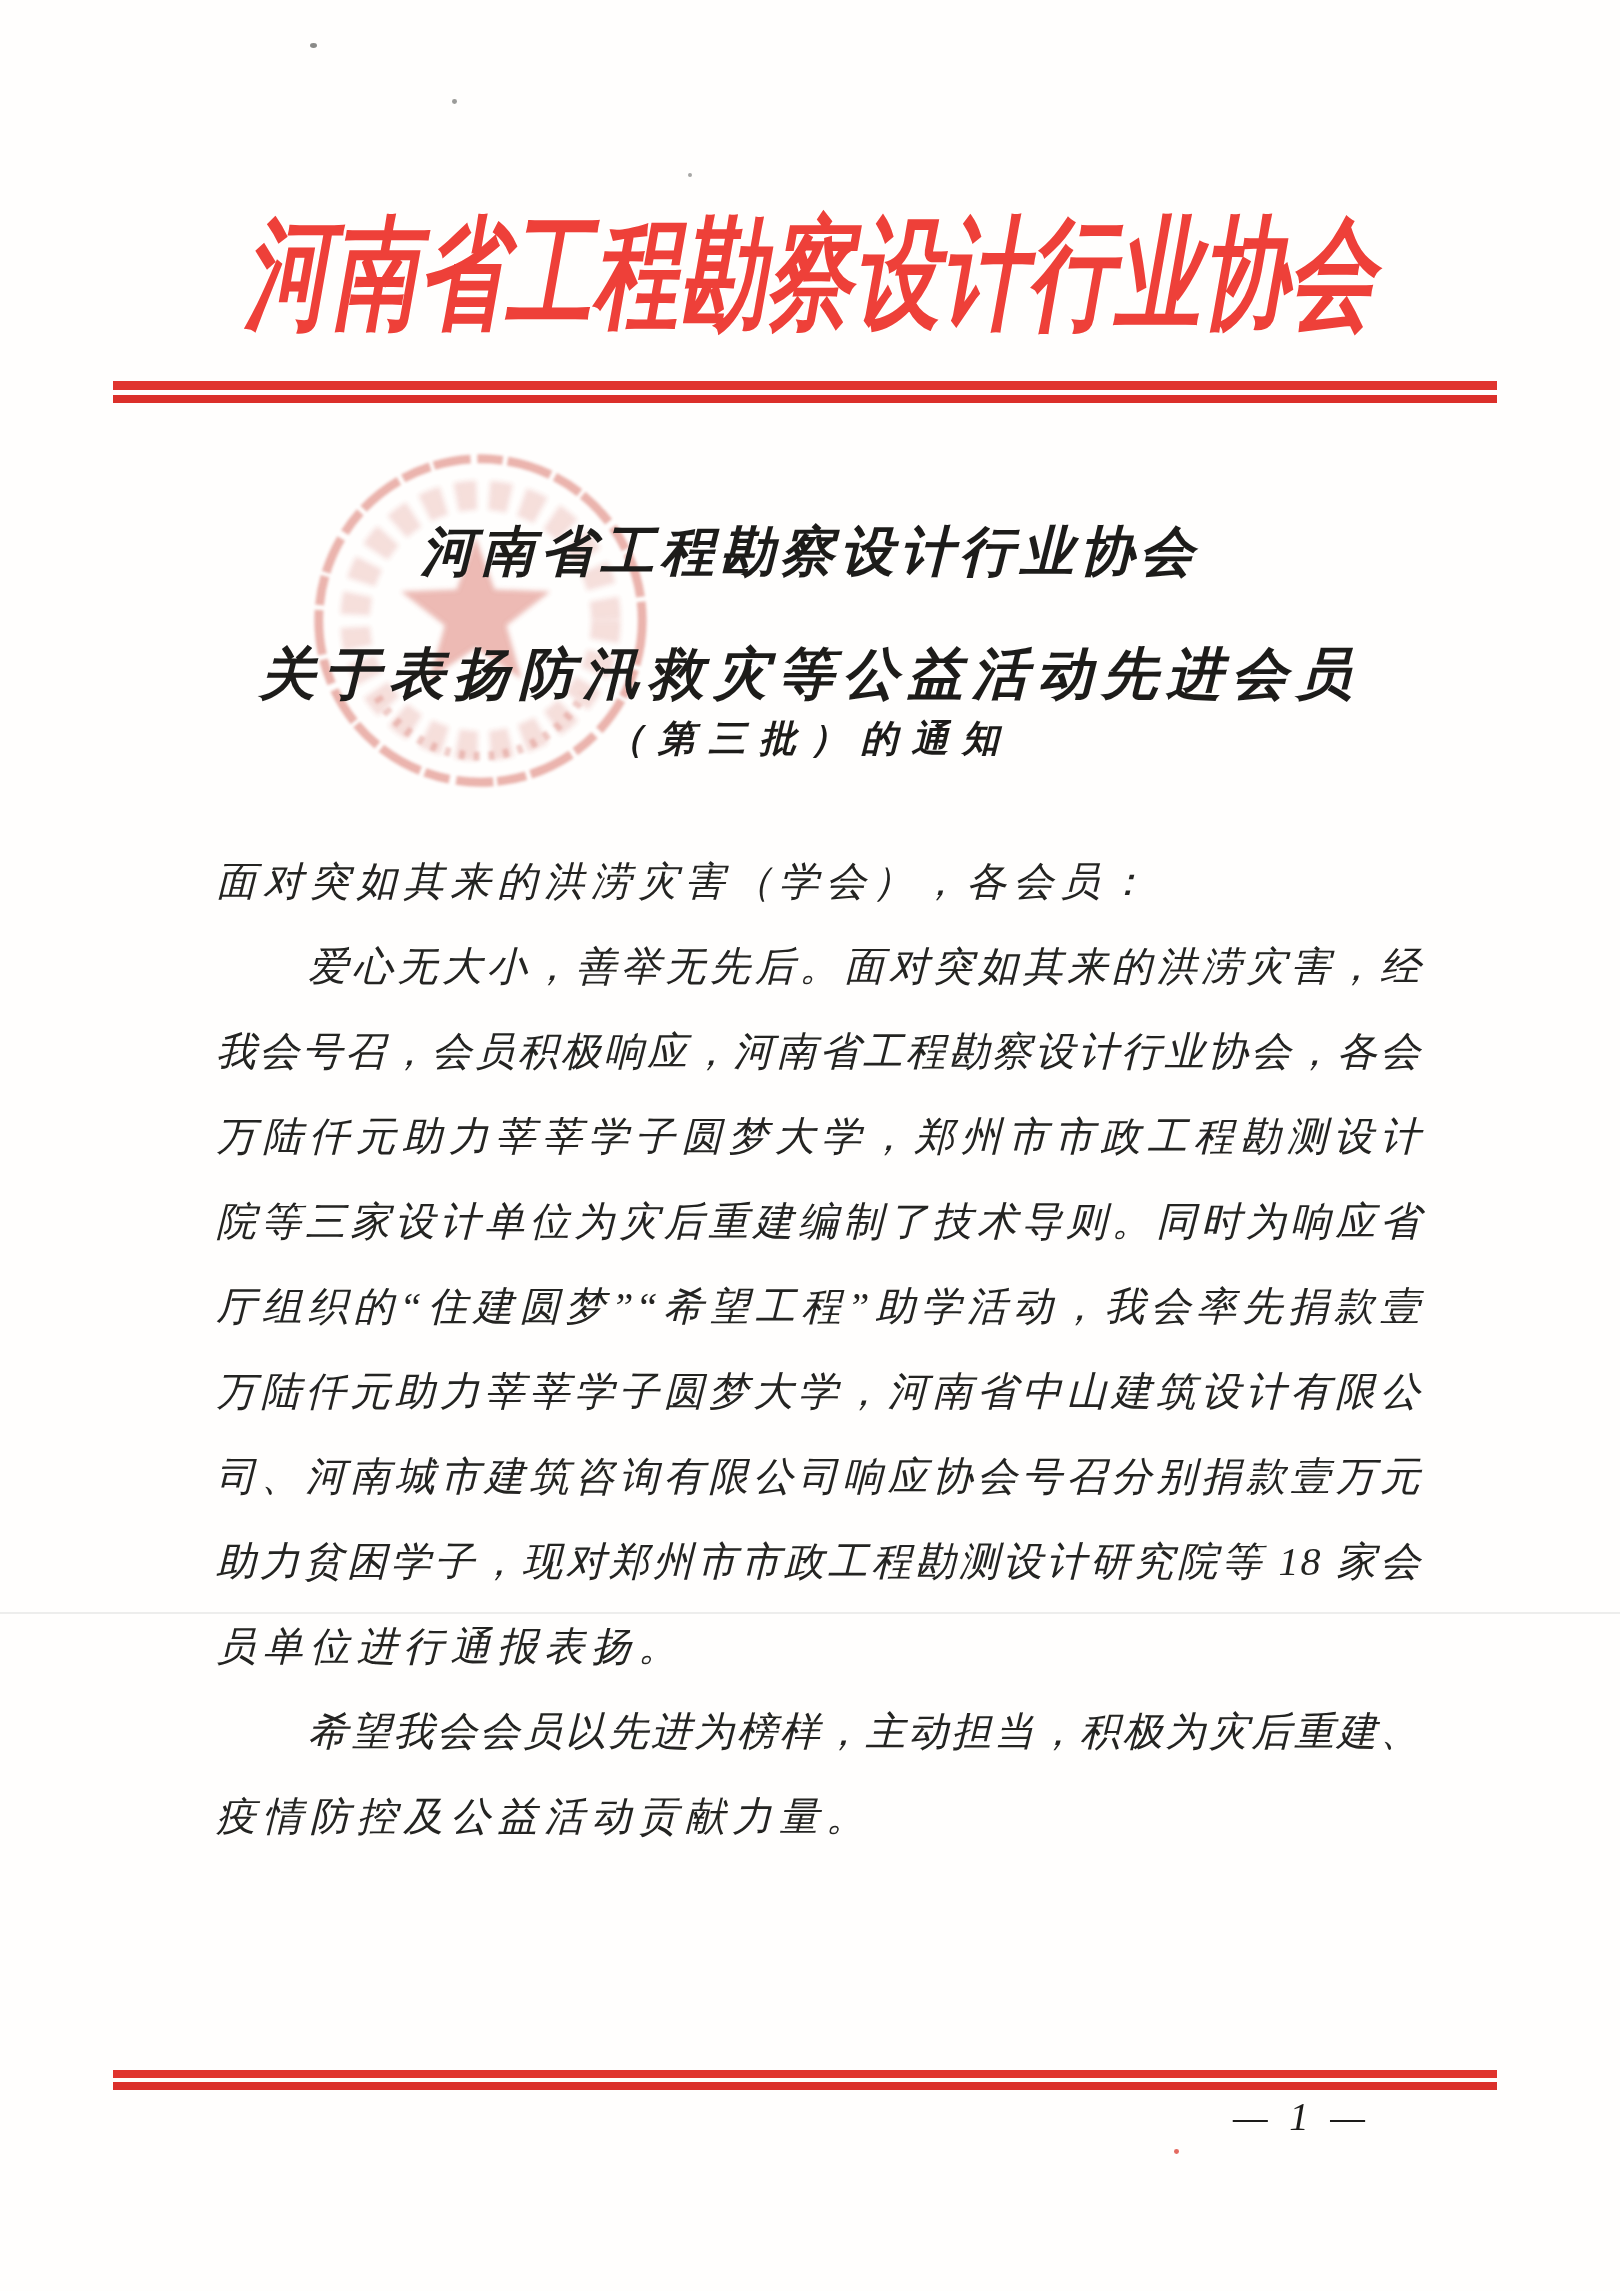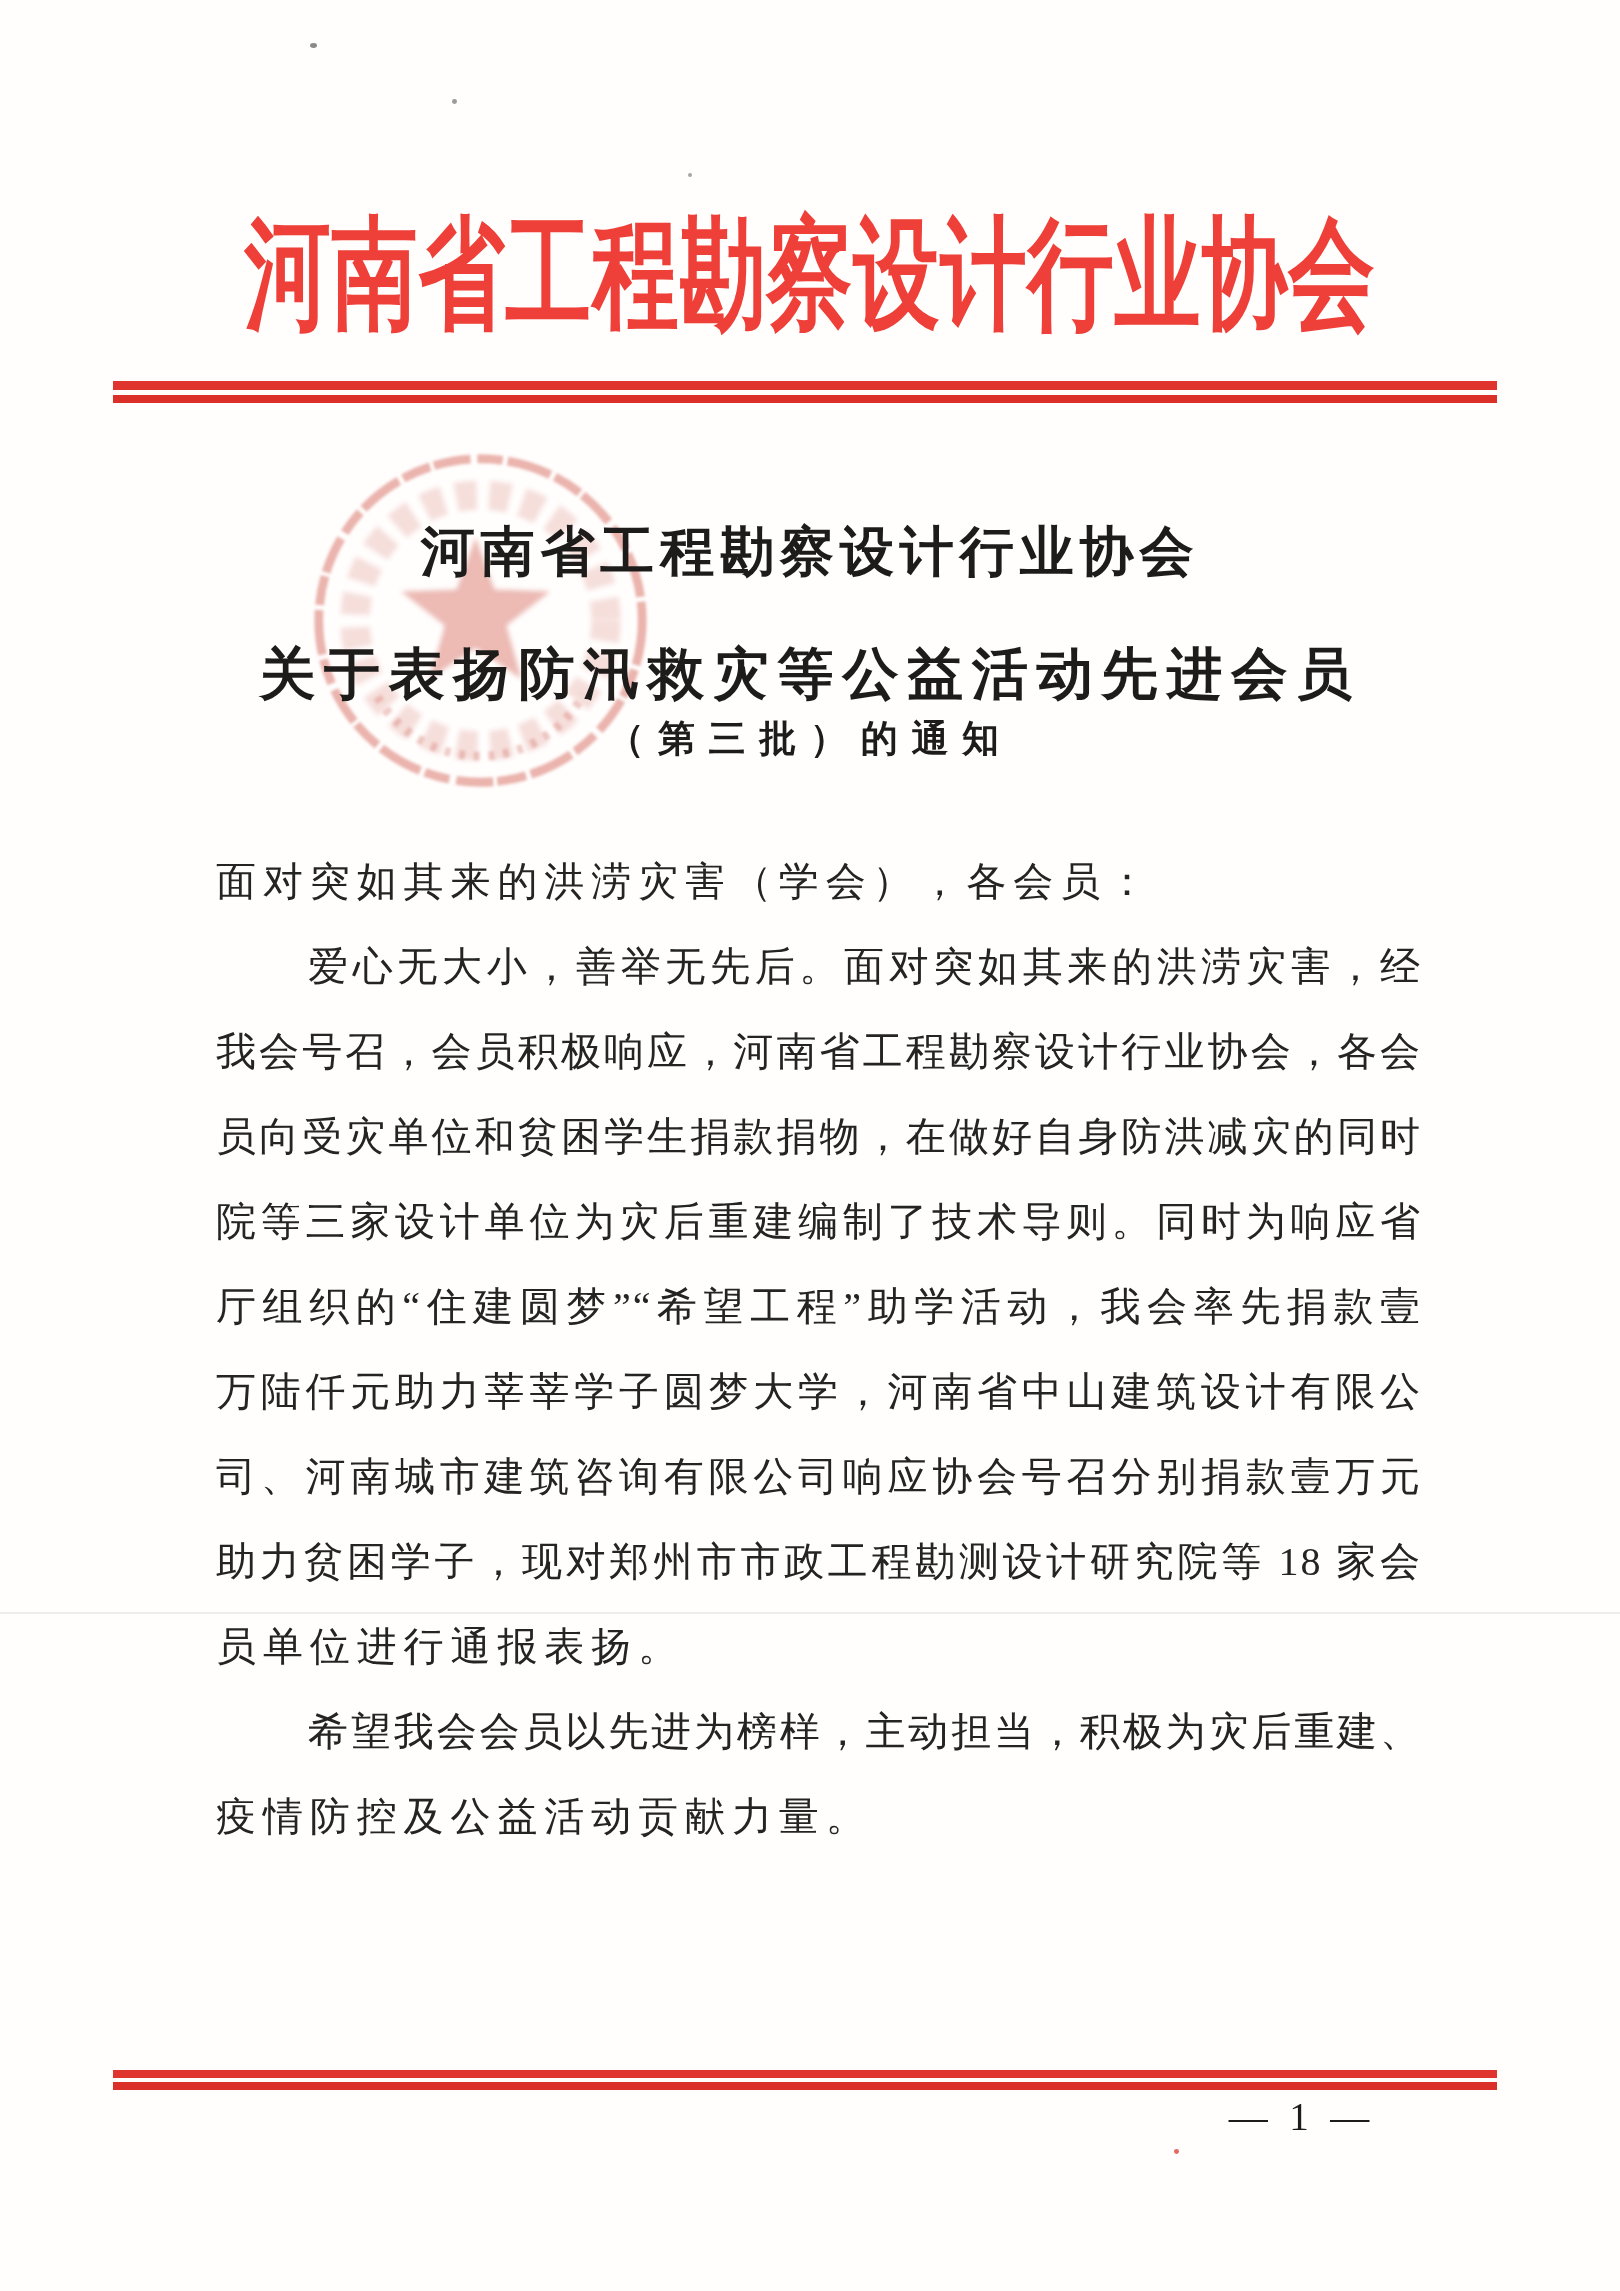--- a/index.html
+++ b/index.html
@@ -2,20 +2,21 @@
 <html><head>
 <meta charset="utf-8">
 <style>
   html,body{margin:0;padding:0;background:#ffffff;}
   .page{
     position:relative;
     width:1620px;height:2292px;
     background:#fffefd;
     overflow:hidden;
     font-family:"Liberation Serif", serif;
+    font-style:italic;
   }
   
   .letterhead{
     position:absolute;left:0;top:192px;width:100%;
     text-align:center;
     font-size:86px;font-weight:700;letter-spacing:1px;
     color:#ee4039;
     transform:scaleY(1.42);
     transform-origin:50% 0;
     white-space:nowrap;
@@ -93,21 +94,21 @@
   </svg>
 
   <div class="doc-title doc-title-1">河南省工程勘察设计行业协会</div>
   <div class="doc-title doc-title-2">关于表扬防汛救灾等公益活动先进会员</div>
   <div class="doc-title doc-title-3">（第三批）的通知</div>
 
   <div class="body-text">
     <div class="bline">面对突如其来的洪涝灾害（学会），各会员：</div>
     <div class="bline justify indent">爱心无大小，善举无先后。面对突如其来的洪涝灾害，经</div>
     <div class="bline justify">我会号召，会员积极响应，河南省工程勘察设计行业协会，各会</div>
-    <div class="bline justify">员向受灾单位和贫困学生捐款捐物，在做好自身防洪减灾的同时</div>
+    <div class="bline justify">万陆仟元助力莘莘学子圆梦大学，郑州市市政工程勘测设计</div>
     <div class="bline justify">院等三家设计单位为灾后重建编制了技术导则。同时为响应省</div>
     <div class="bline justify">厅组织的“住建圆梦”“希望工程”助学活动，我会率先捐款壹</div>
     <div class="bline justify">万陆仟元助力莘莘学子圆梦大学，河南省中山建筑设计有限公</div>
     <div class="bline justify">司、河南城市建筑咨询有限公司响应协会号召分别捐款壹万元</div>
     <div class="bline justify">助力贫困学子，现对郑州市市政工程勘测设计研究院等 18 家会</div>
     <div class="bline">员单位进行通报表扬。</div>
     <div class="bline justify indent">希望我会会员以先进为榜样，主动担当，积极为灾后重建、</div>
     <div class="bline">疫情防控及公益活动贡献力量。</div>
   </div>
 

